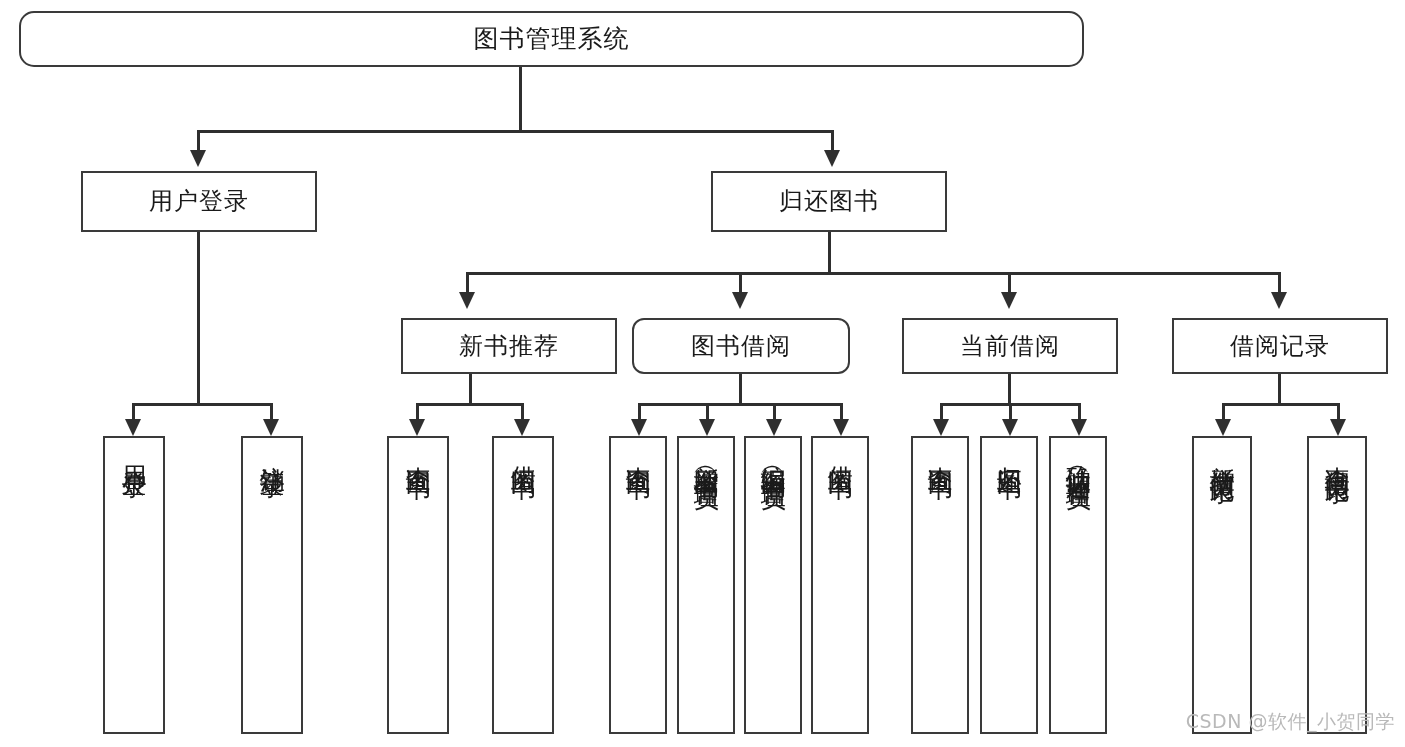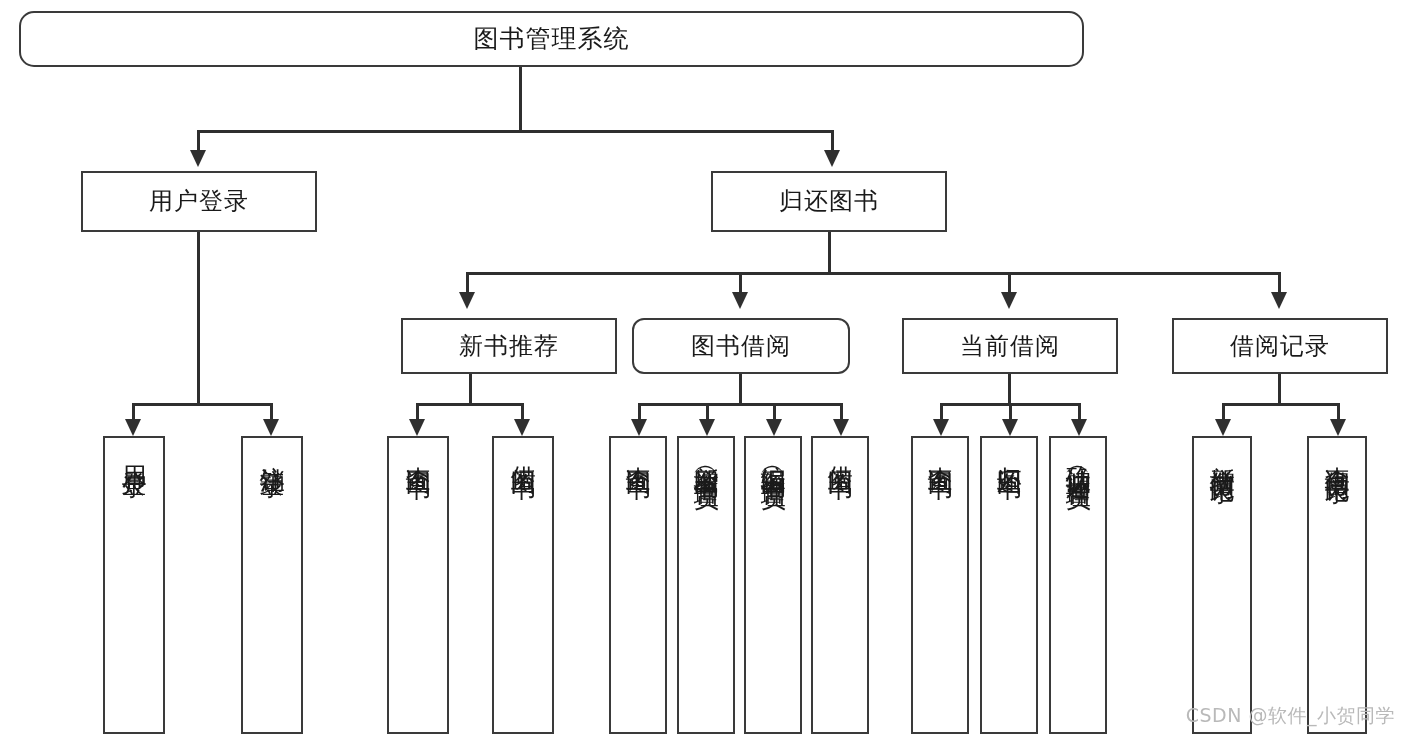--- a/index.html
+++ b/index.html
@@ -61,21 +61,21 @@
     width:0;height:0;
     border-left:8px solid transparent;
     border-right:8px solid transparent;
     border-top:17px solid #2f2f2f;
     z-index:2;
   }
   
   #watermark{
     position:absolute;
     right:10px;
-    bottom:18px;
+    bottom:12px;
     font-size:19px;
     color:#b9b9b9;
     letter-spacing:0.5px;
     z-index:5;
     white-space:nowrap;
     pointer-events:none;
   }
 </style>
 </head>
 <body>

